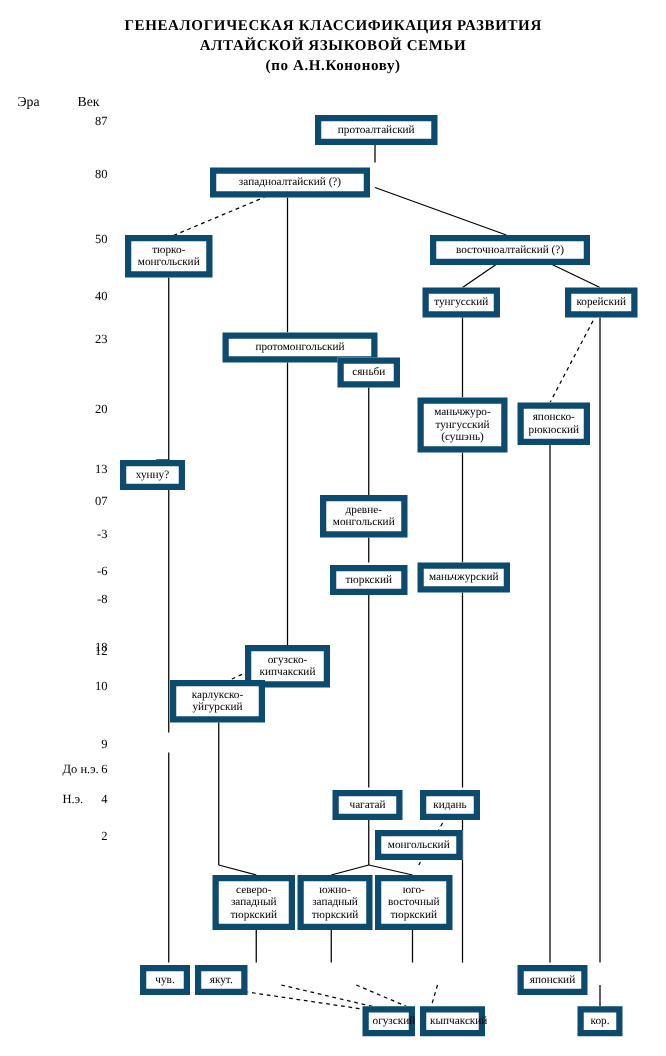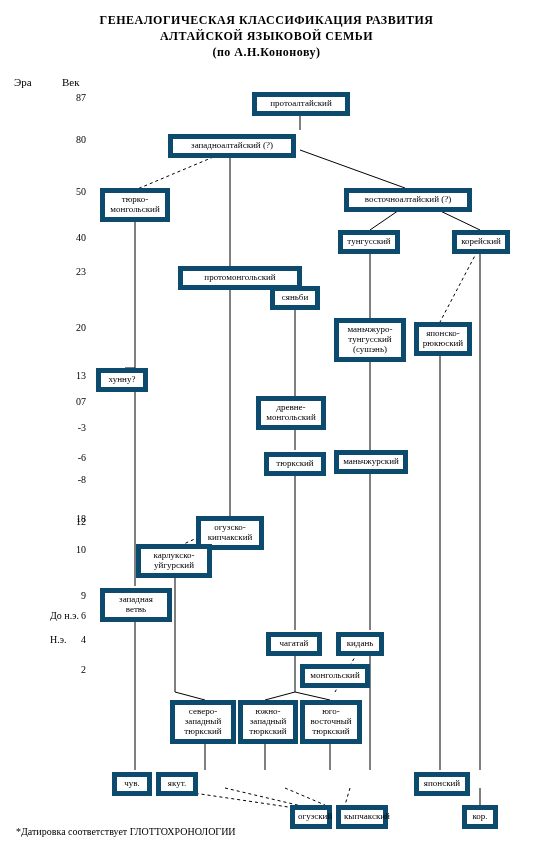--- a/index.html
+++ b/index.html
@@ -194,36 +194,33 @@
 (сушэнь)</div>
   <div class="node" style="left:414px; top:322px; width:58px;">японско-
 рюкюский</div>
   <div class="node" style="left:96px;  top:368px; width:52px;">хунну?</div>
   <div class="node" style="left:256px; top:396px; width:70px;">древне-
 монгольский</div>
   <div class="node" style="left:264px; top:452px; width:62px;">тюркский</div>
   <div class="node" style="left:196px; top:516px; width:68px;">огузско-кипчакский</div>
   <div class="node" style="left:136px; top:544px; width:76px;">карлукско-
 уйгурский</div>
-  <div class="node" style="left:100px; top:588px; width:72px;">западная
-ветвь</div>
   <div class="node" style="left:266px; top:632px; width:56px;">чагатай</div>
   <div class="node" style="left:336px; top:632px; width:48px;">кидань</div>
   <div class="node" style="left:300px; top:664px; width:70px;">монгольский</div>
   <div class="node" style="left:334px; top:450px; width:74px;">маньчжурский</div>
   <div class="node" style="left:170px; top:700px; width:66px;">северо-
 западный
 тюркский</div>
   <div class="node" style="left:238px; top:700px; width:60px;">южно-
 западный
 тюркский</div>
   <div class="node" style="left:300px; top:700px; width:62px;">юго-
 восточный
 тюркский</div>
   <div class="node" style="left:112px; top:772px; width:40px;">чув.</div>
   <div class="node" style="left:156px; top:772px; width:42px;">якут.</div>
   <div class="node" style="left:290px; top:805px; width:42px;">огузский</div>
   <div class="node" style="left:336px; top:805px; width:52px;">кыпчакский</div>
   <div class="node" style="left:414px; top:772px; width:56px;">японский</div>
   <div class="node" style="left:462px; top:805px; width:36px;">кор.</div>
 
-  <div class="footnote">*Датировка соответствует ГЛОТТОХРОНОЛОГИИ</div>
 </div>
 
 </body></html>

